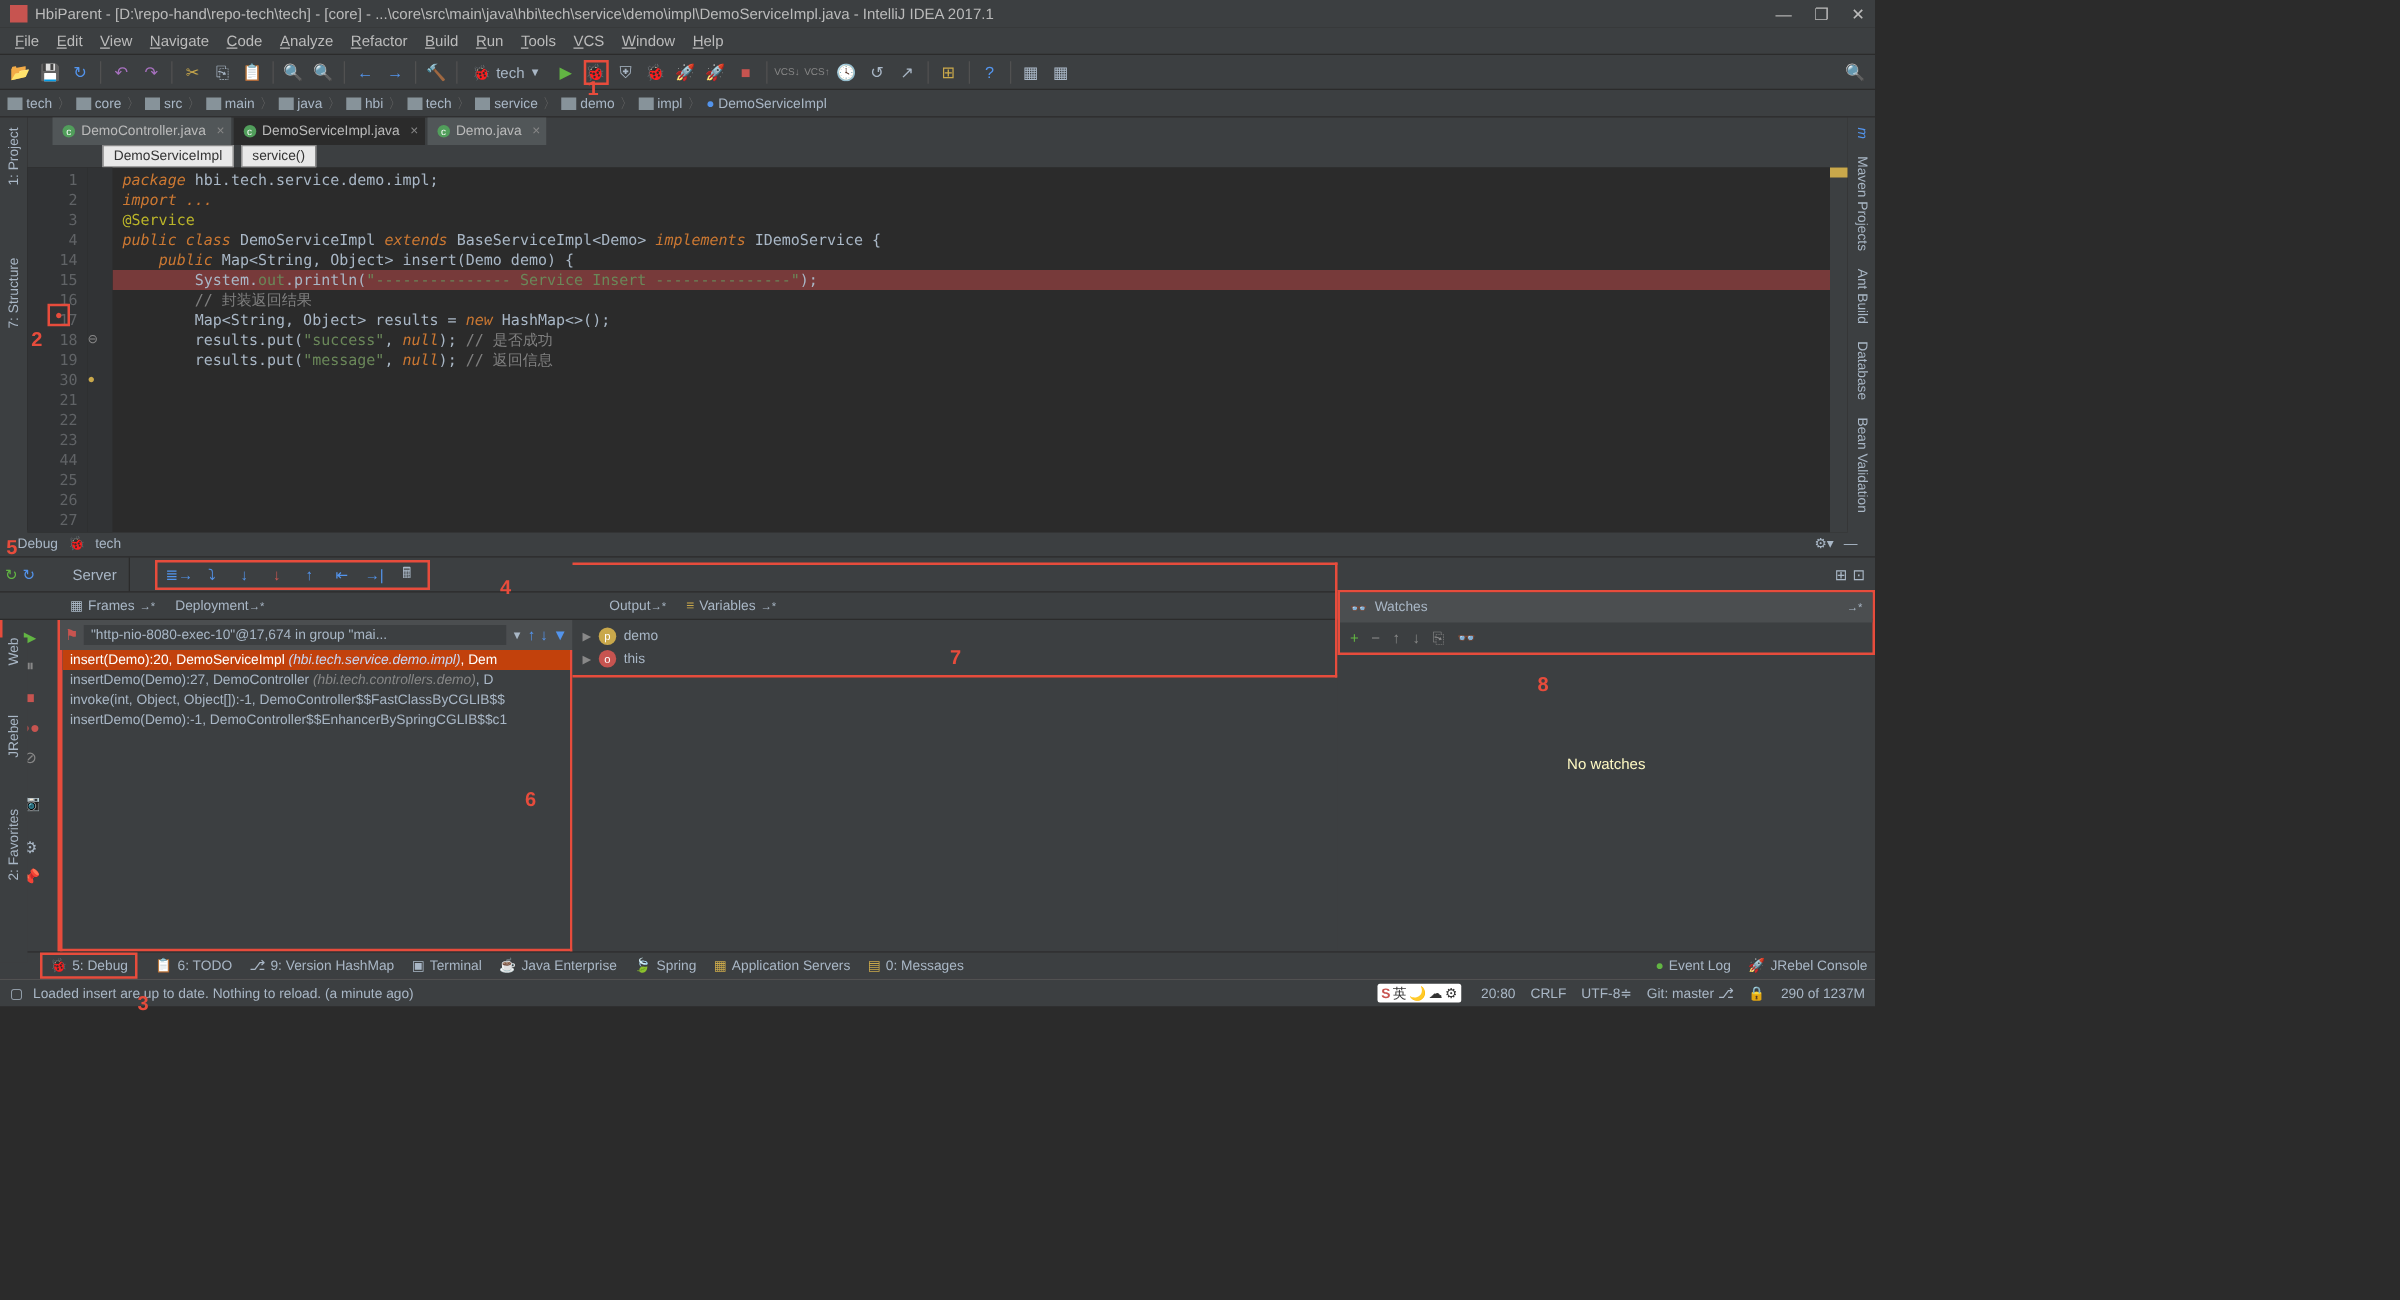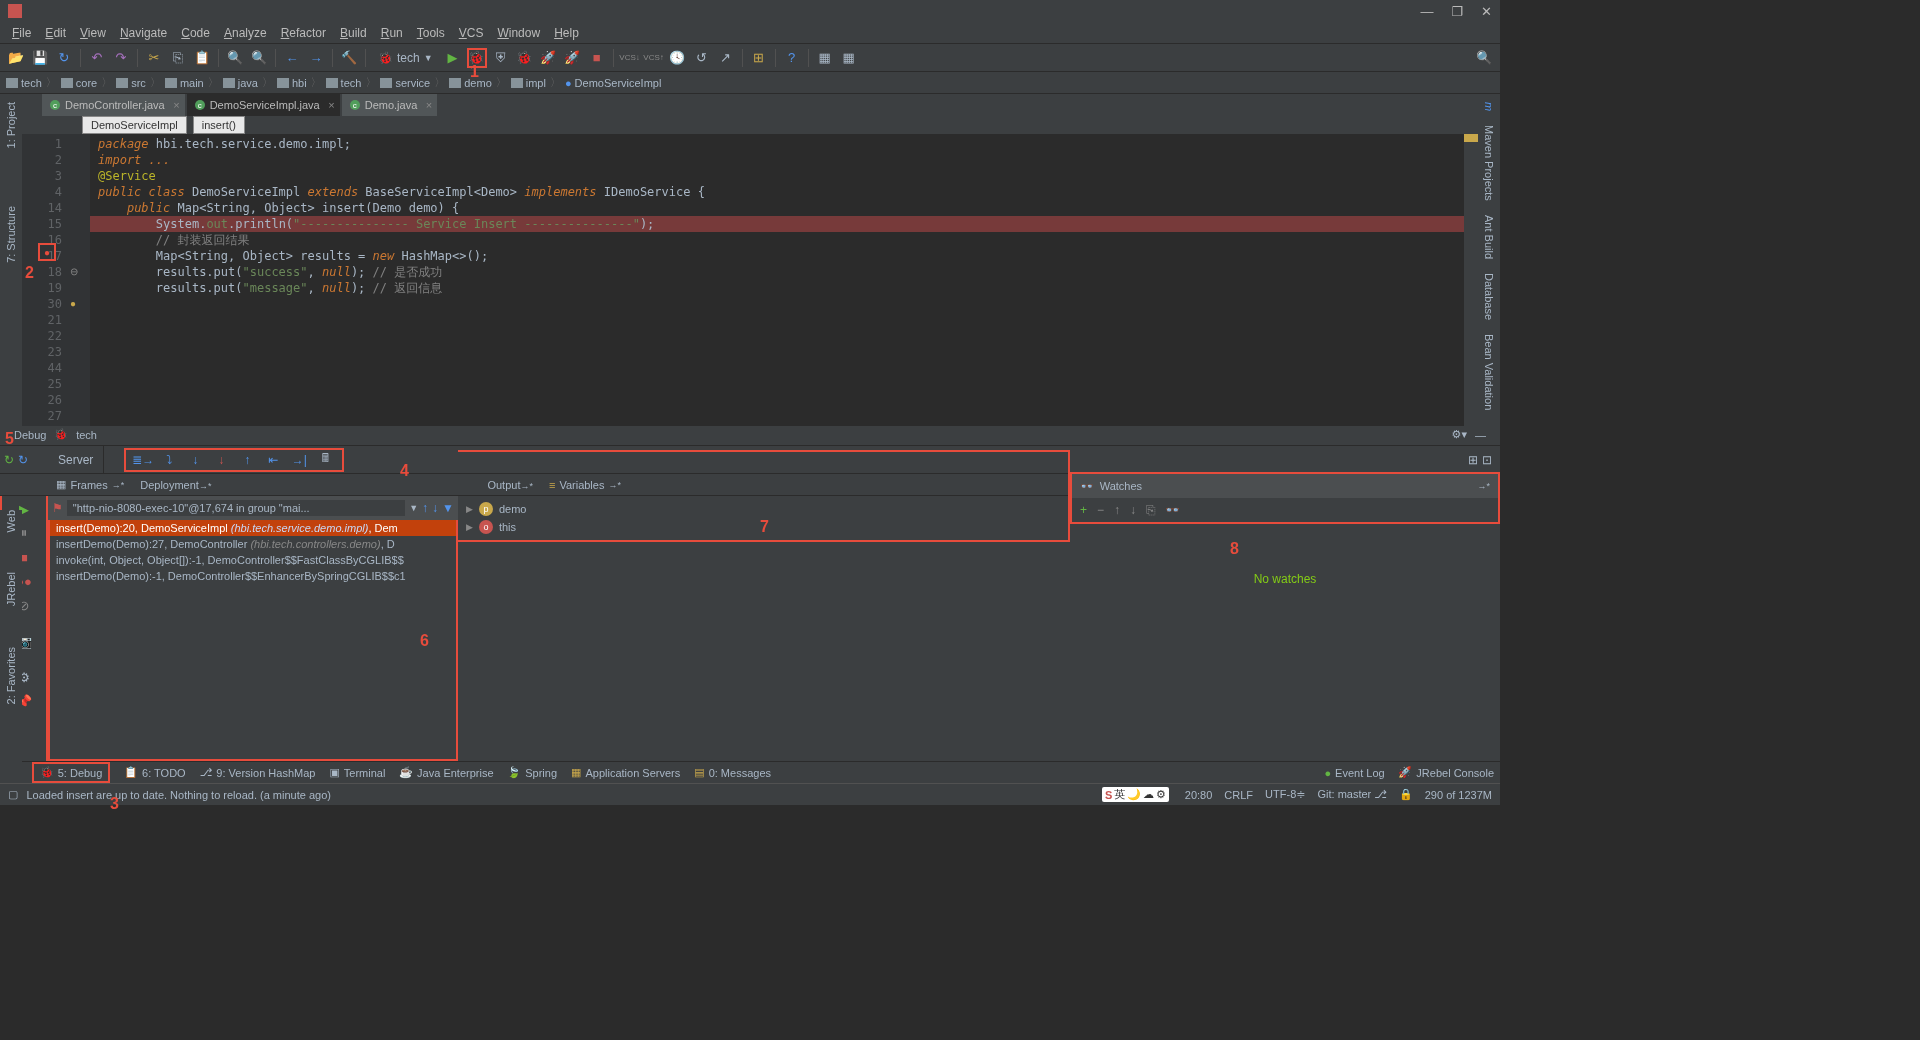--- a/index.html
+++ b/index.html
@@ -63,33 +63,34 @@
 .frame-item.selected { background: #c2410c; color: #fff; }
 .frame-item .pkg { font-style: italic; color: #888; }
 .frame-item.selected .pkg { color: #c7d8f7; }
 .vars-panel { flex: 1; background: #3c3f41; }
 .vars-list { padding: 4px 8px; font-size: 11px; }
 .vars-list .var-item { display: flex; align-items: center; gap: 6px; padding: 2px 0; }
 .vars-list .tri { color: #888; font-size: 9px; }
 .watches-panel { width: 430px; background: #3c3f41; }
 .watches-header { height: 24px; display: flex; align-items: center; padding: 0 8px; gap: 6px; font-size: 11px; background: #4b4e50; }
 .watches-tb { height: 24px; display: flex; align-items: center; gap: 10px; padding: 0 8px; }
-.no-watches { text-align: center; color: #84cc16; margin-top: 48px; font-size: 12px; }
+.no-watches { text-align: center; color: #fef9c3; margin-top: 80px; font-size: 12px; }
 .bottom-bar { height: 22px; background: #3c3f41; display: flex; align-items: center; padding: 0 6px; gap: 14px; font-size: 11px; color: #a9b7c6; border-top: 1px solid #2b2b2b; }
 .bottom-bar .bb-item { display: flex; align-items: center; gap: 4px; }
 .status-bar { height: 22px; background: #3c3f41; display: flex; align-items: center; padding: 0 8px; font-size: 11px; color: #a9b7c6; border-top: 1px solid #515151; }
 .status-bar .spacer { flex: 1; }
 .status-bar .st-item { margin-left: 12px; }
 .annotation { position: absolute; color: #e74c3c; font-weight: bold; font-size: 16px; pointer-events: none; }
 </style>
 </head>
 <body>
 
 <div class="titlebar">
   <div class="icon"></div>
+  <span>HbiParent - [D:\repo-hand\repo-tech\tech] - [core] - ...\core\src\main\java\hbi\tech\service\demo\impl\DemoServiceImpl.java - IntelliJ IDEA 2017.1</span>
   <div class="spacer"></div>
   <div class="win-controls">
     <span>—</span>
     <span>❐</span>
     <span>✕</span>
   </div>
 </div>
 
 <div class="menubar" id="menubar">
     <div class="menu-item"><u>F</u>ile</div>
@@ -198,21 +199,21 @@
           <span class="close">×</span>
         </div>
         <div class="editor-tab">
           <span class="c-icon">c</span>
           <span>Demo.java</span>
           <span class="close">×</span>
         </div>
       </div>
     <div class="nav-path">
       <span class="box">DemoServiceImpl</span>
-      <span class="box">insert()</span>
+      <span class="box">service()</span>
     </div>
     <div class="editor-body">
       <div class="line-numbers" id="line-numbers">
           <div>1</div>
           <div>2</div>
           <div>3</div>
           <div>4</div>
           <div>14</div>
           <div>15</div>
           <div>16</div>

